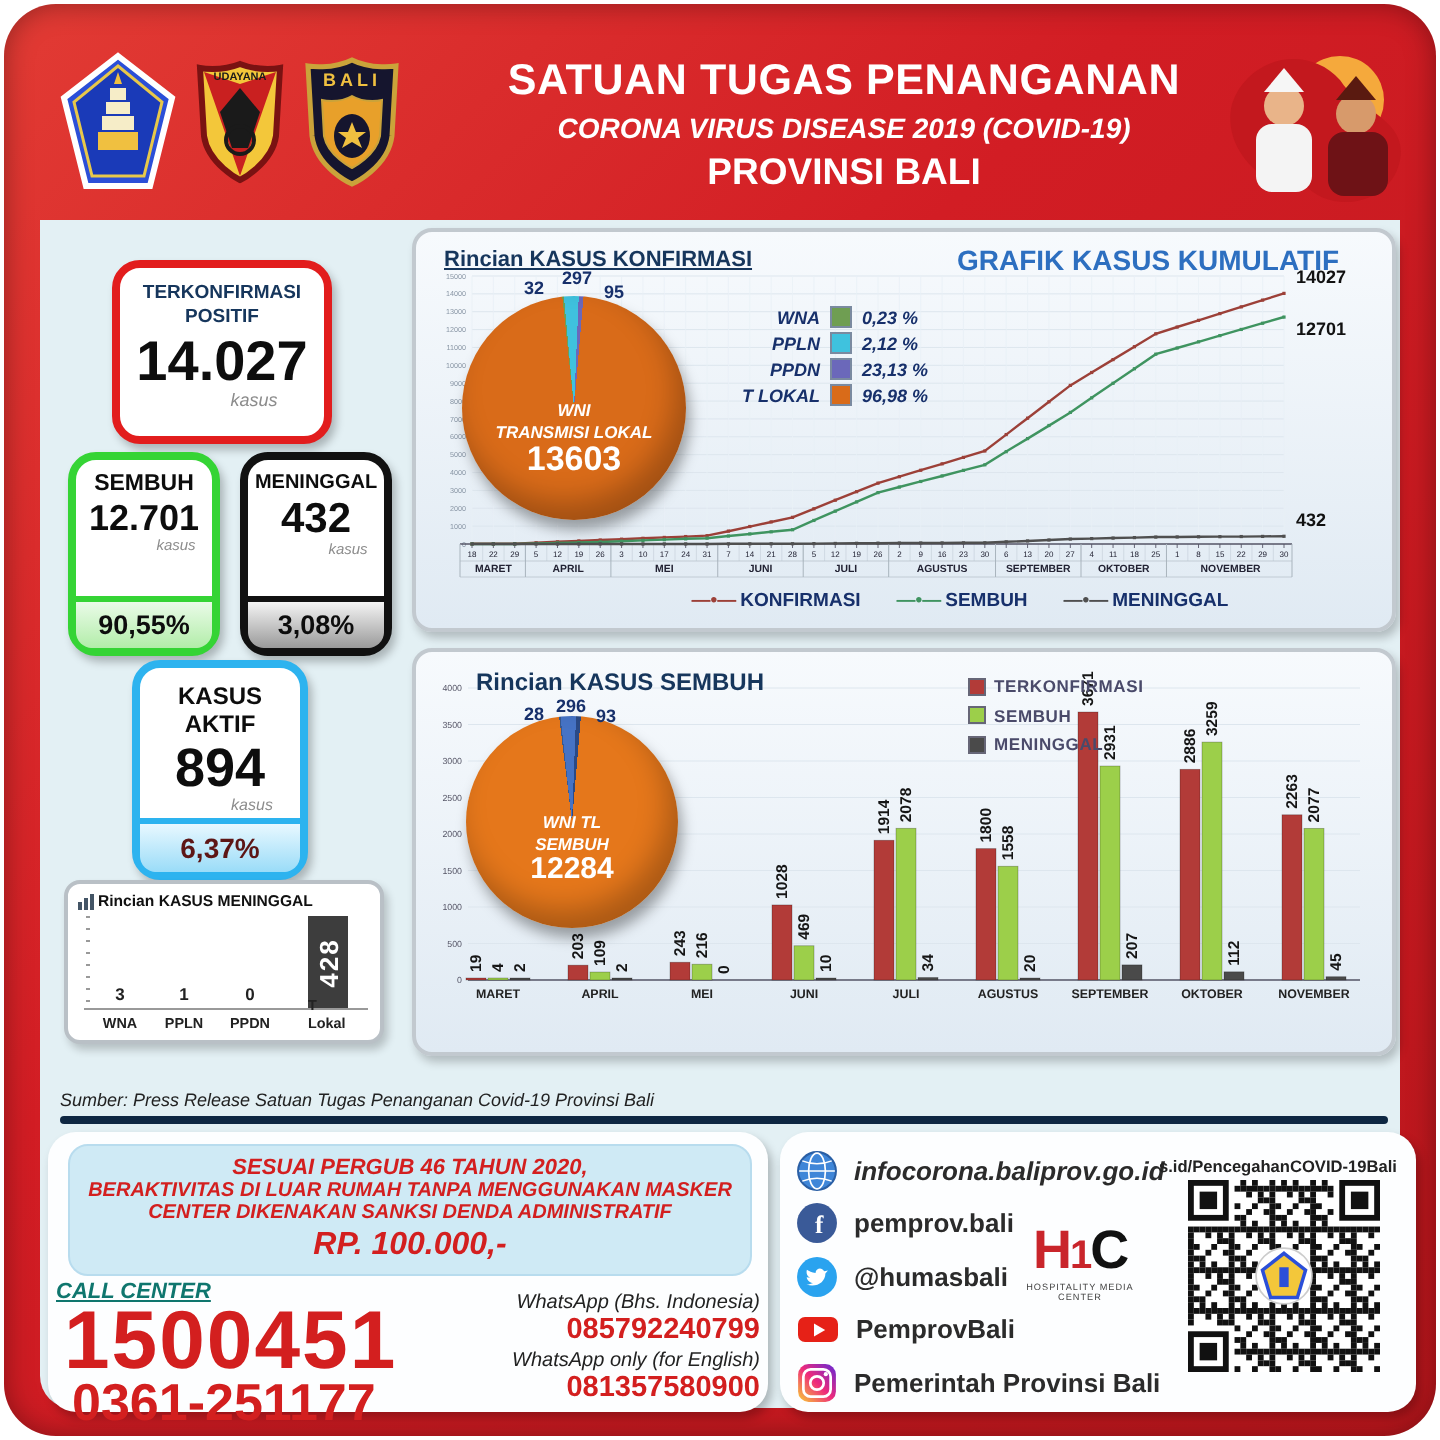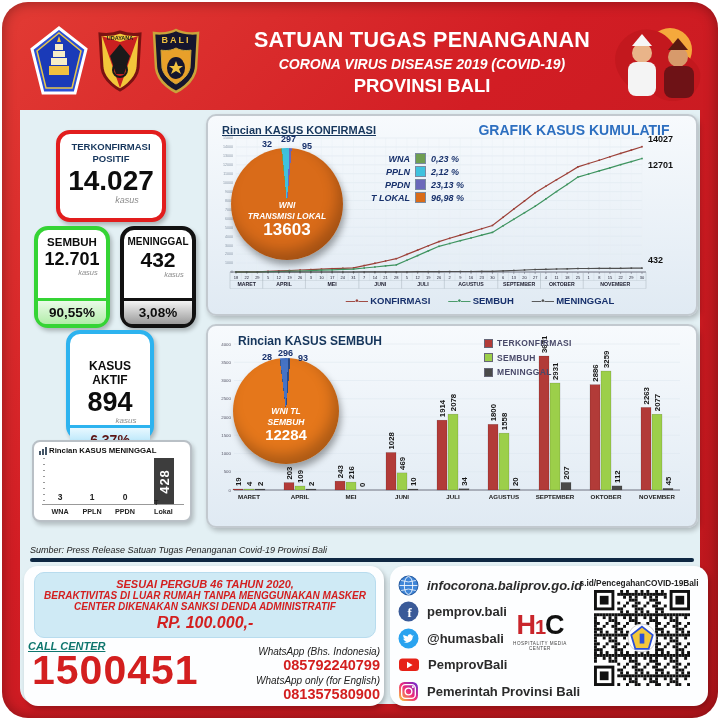--- a/index.html
+++ b/index.html
@@ -25,21 +25,21 @@
   .box-confirmed .sb-unit{font-size:9px;}
   .box-sembuh{left:34px;top:226px;width:68px;height:94px;border:4px solid #35d435;}
   .box-meninggal{left:120px;top:226px;width:68px;height:94px;border:4px solid #111;}
   .smbox .sb-label{font-size:11.5px;padding-top:6px;}
   .smbox .sb-value{font-size:18px;margin-top:2px;}
   .smbox .sb-unit{font-size:7.5px;}
   .pct-band{margin-top:auto;font-size:13.5px;font-weight:bold;padding:4px 0;border-radius:0 0 8px 8px;}
   .box-sembuh .pct-band{background:linear-gradient(#eafbe8,#b2eda9);border-top:3px solid #35d435;color:#0d0d0d;}
   .box-meninggal .pct-band{background:linear-gradient(#f4f4f4,#9a9a9a);border-top:3px solid #111;color:#0d0d0d;}
   .box-aktif{left:66px;top:330px;width:80px;height:102px;border:4px solid #2db3ef;}
-  .box-aktif .sb-label{font-size:12px;padding-top:25px;line-height:1.2;color:#0d0d0d;}
+  .box-aktif .sb-label{font-size:12px;padding-top:7px;line-height:1.2;color:#0d0d0d;}
   .box-aktif .sb-value{font-size:27px;margin-top:1px;}
   .box-aktif .sb-unit{font-size:8px;}
   .box-aktif .pct-band{background:linear-gradient(#e8f8ff,#9adcf8);border-top:3px solid #2db3ef;color:#5d1616;font-size:14px;}
   
   .death-panel{left:32px;top:440px;width:156px;height:78px;background:#fff;border:2px solid #b9c0c6;border-radius:8px;box-shadow:2px 3px 4px rgba(0,0,0,.2);}
   .death-title{left:5px;top:4px;font-size:7.8px;font-weight:bold;color:#111;display:flex;align-items:center;gap:2px;}
   .death-axis{left:9px;top:16px;width:2px;height:46px;background:repeating-linear-gradient(to bottom,#999 0 1px,transparent 1px 6px);}
   #death-chart{left:8px;top:14px;width:142px;height:60px;}
   .dc-cat{position:absolute;bottom:0;font-size:7.2px;font-weight:bold;color:#222;transform:translateX(-50%);}
   .dc-val{position:absolute;font-size:8.5px;font-weight:bold;color:#222;transform:translateX(-50%);}
@@ -697,20 +697,21 @@
 
   <div class="abs bpanel bp-left">
     <div class="abs notice">
       <div class="n1">SESUAI PERGUB 46 TAHUN 2020,</div>
       <div class="n2">BERAKTIVITAS DI LUAR RUMAH TANPA MENGGUNAKAN MASKER</div>
       <div class="n3">CENTER DIKENAKAN SANKSI DENDA ADMINISTRATIF</div>
       <div class="amt">RP. 100.000,-</div>
     </div>
     <div class="abs cc-label">CALL CENTER</div>
     <div class="abs cc-n1">1500451</div>
+    <div class="abs cc-n2">0361-251177</div>
     <div class="abs wa">
       <div class="wl">WhatsApp (Bhs. Indonesia)</div>
       <div class="wn">085792240799</div>
       <div class="wl">WhatsApp only (for English)</div>
       <div class="wn">081357580900</div>
     </div>
   </div>
 
   <div class="abs bpanel bp-right">
     <div class="abs social">

